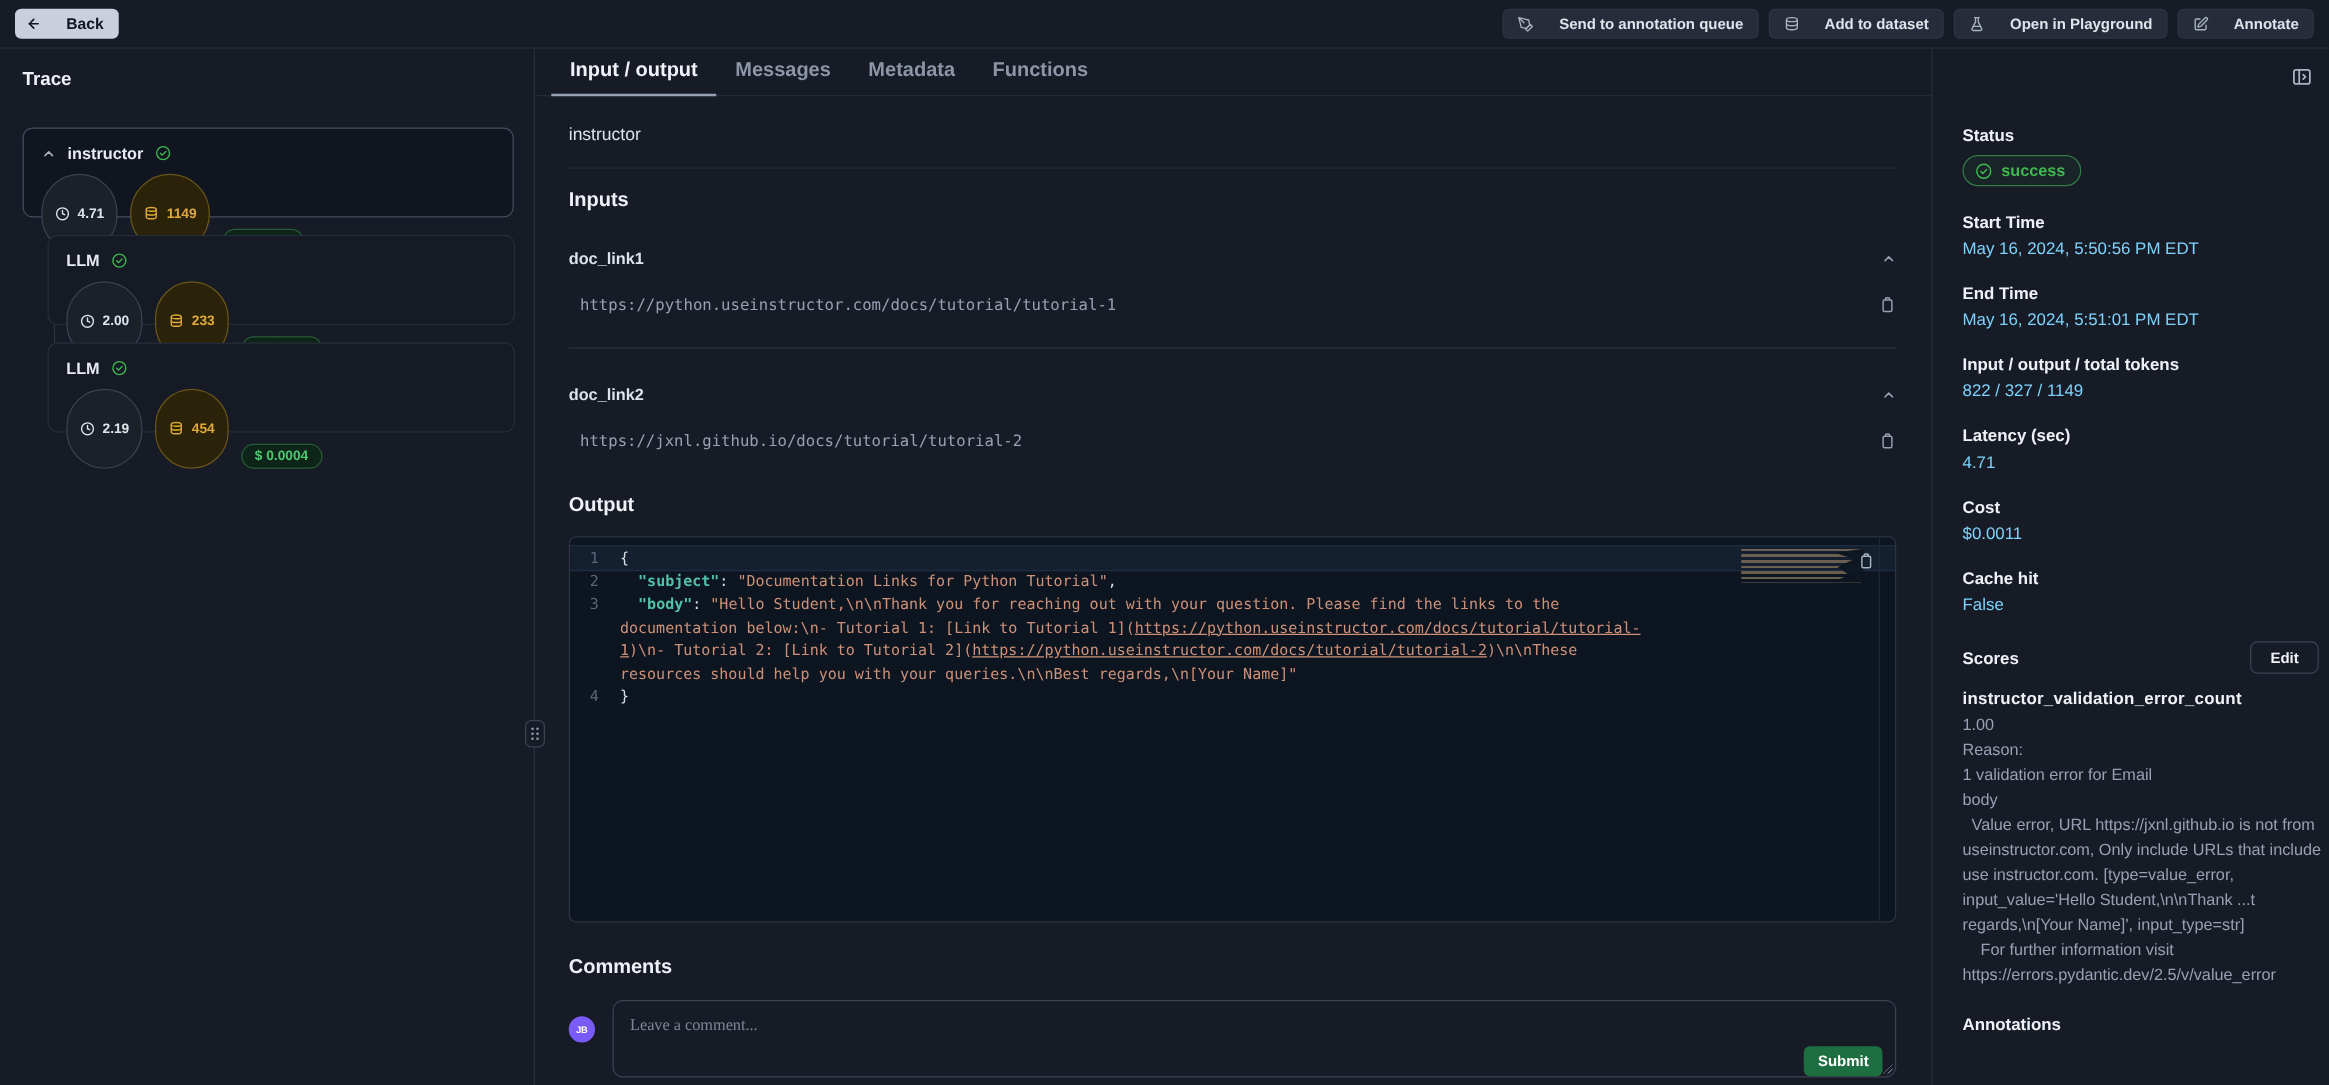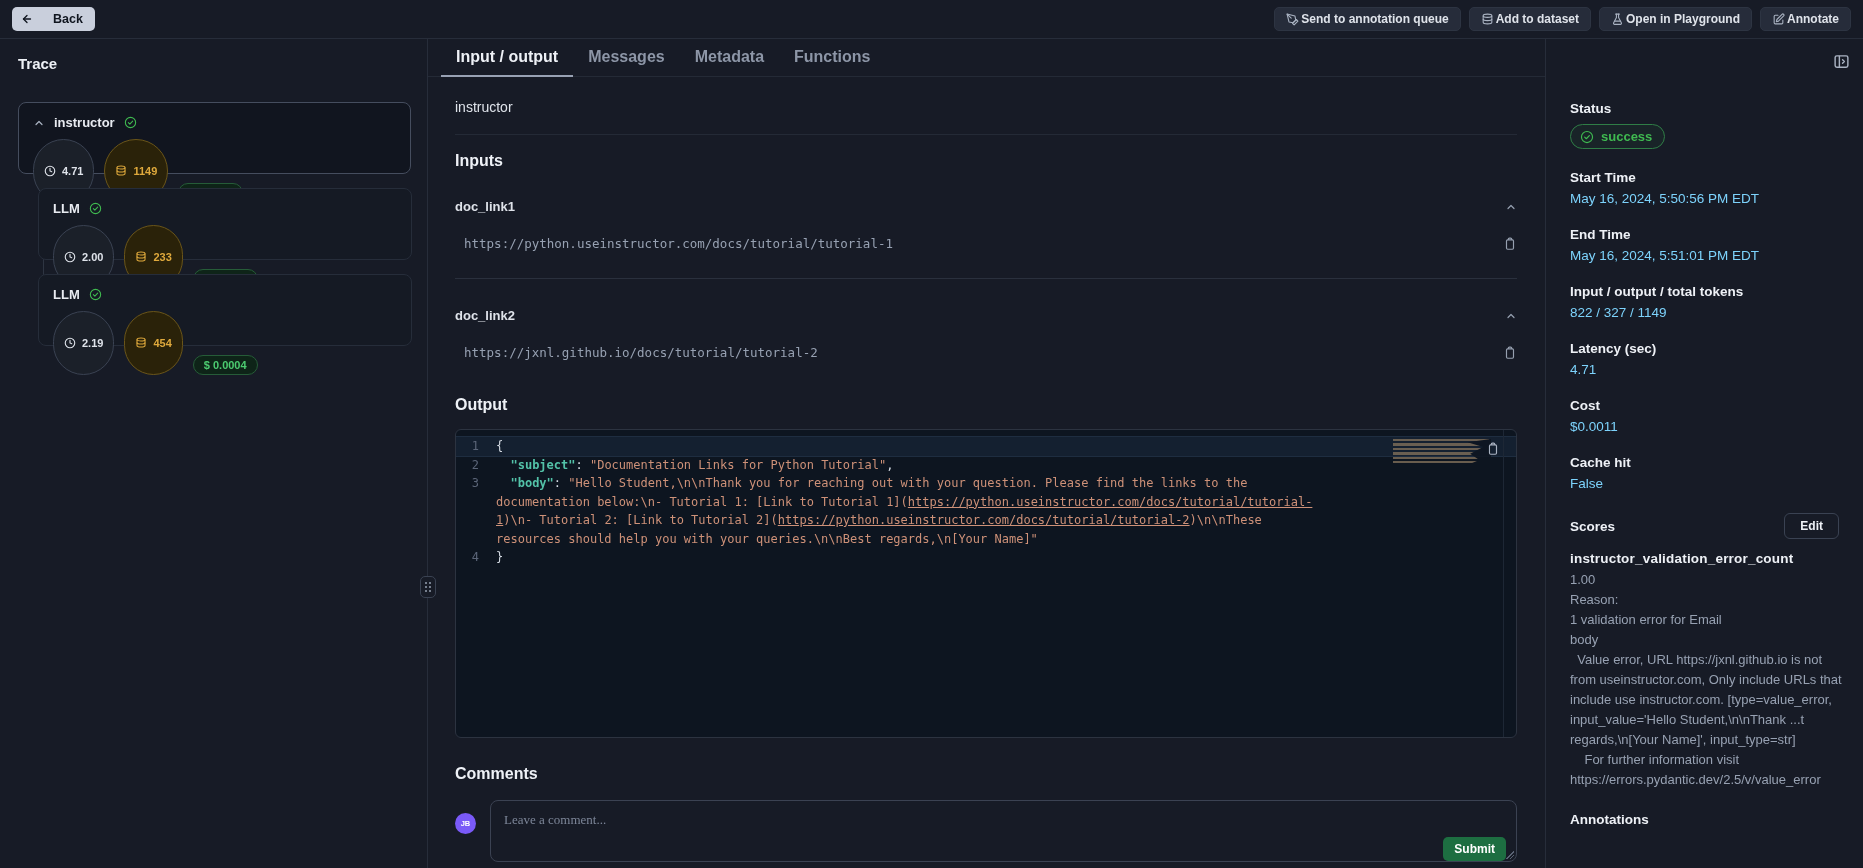--- a/index.html
+++ b/index.html
@@ -16,32 +16,32 @@
     padding:0 12px; border-bottom:1px solid #272d3a;
   }
   .back-btn {
     display:inline-flex; align-items:center; gap:20px;
     background:#c9cfdc; color:#10151f; font-weight:700; font-size:12.5px;
     border:none; border-radius:5px; padding:5px 12px 5px 9px; cursor:pointer;
     font-family:inherit;
   }
   .topbar-actions { display:flex; gap:8px; }
   .tb-btn {
-    display:inline-flex; align-items:center; gap:2px;
+    display:inline-flex; align-items:center; gap:20px;
     background:#262c3a; color:#dfe3ea; font-size:12px; font-weight:600;
     border:1px solid #2d3442; border-radius:5px; padding:4px 11px; cursor:pointer;
     font-family:inherit;
   }
   .tb-btn svg { color:#aab3c2; }
 
   
   .layout { display:flex; height:829px; position:relative; }
   .sidebar { width:428px; border-right:1px solid #272d3a; padding:16px 18px; position:relative; }
   .main    { width:1117px; display:flex; flex-direction:column; }
-  .rpanel  { width:318px; border-left:1px solid #272d3a; padding:12px 16px 12px 24px; position:relative; }
+  .rpanel  { width:318px; border-left:1px solid #272d3a; padding:12px 0 12px 24px; position:relative; }
 
   .resize-handle {
     position:absolute; left:420px; top:537px; width:16px; height:22px;
     border:1px solid #3a4252; border-radius:5px; background:#171b26;
     display:flex; align-items:center; justify-content:center; cursor:col-resize; z-index:5;
   }
 
   
   .trace-title { font-size:15px; font-weight:700; color:#eef1f6; }
   .trace-tree { position:relative; margin-top:30px; }

